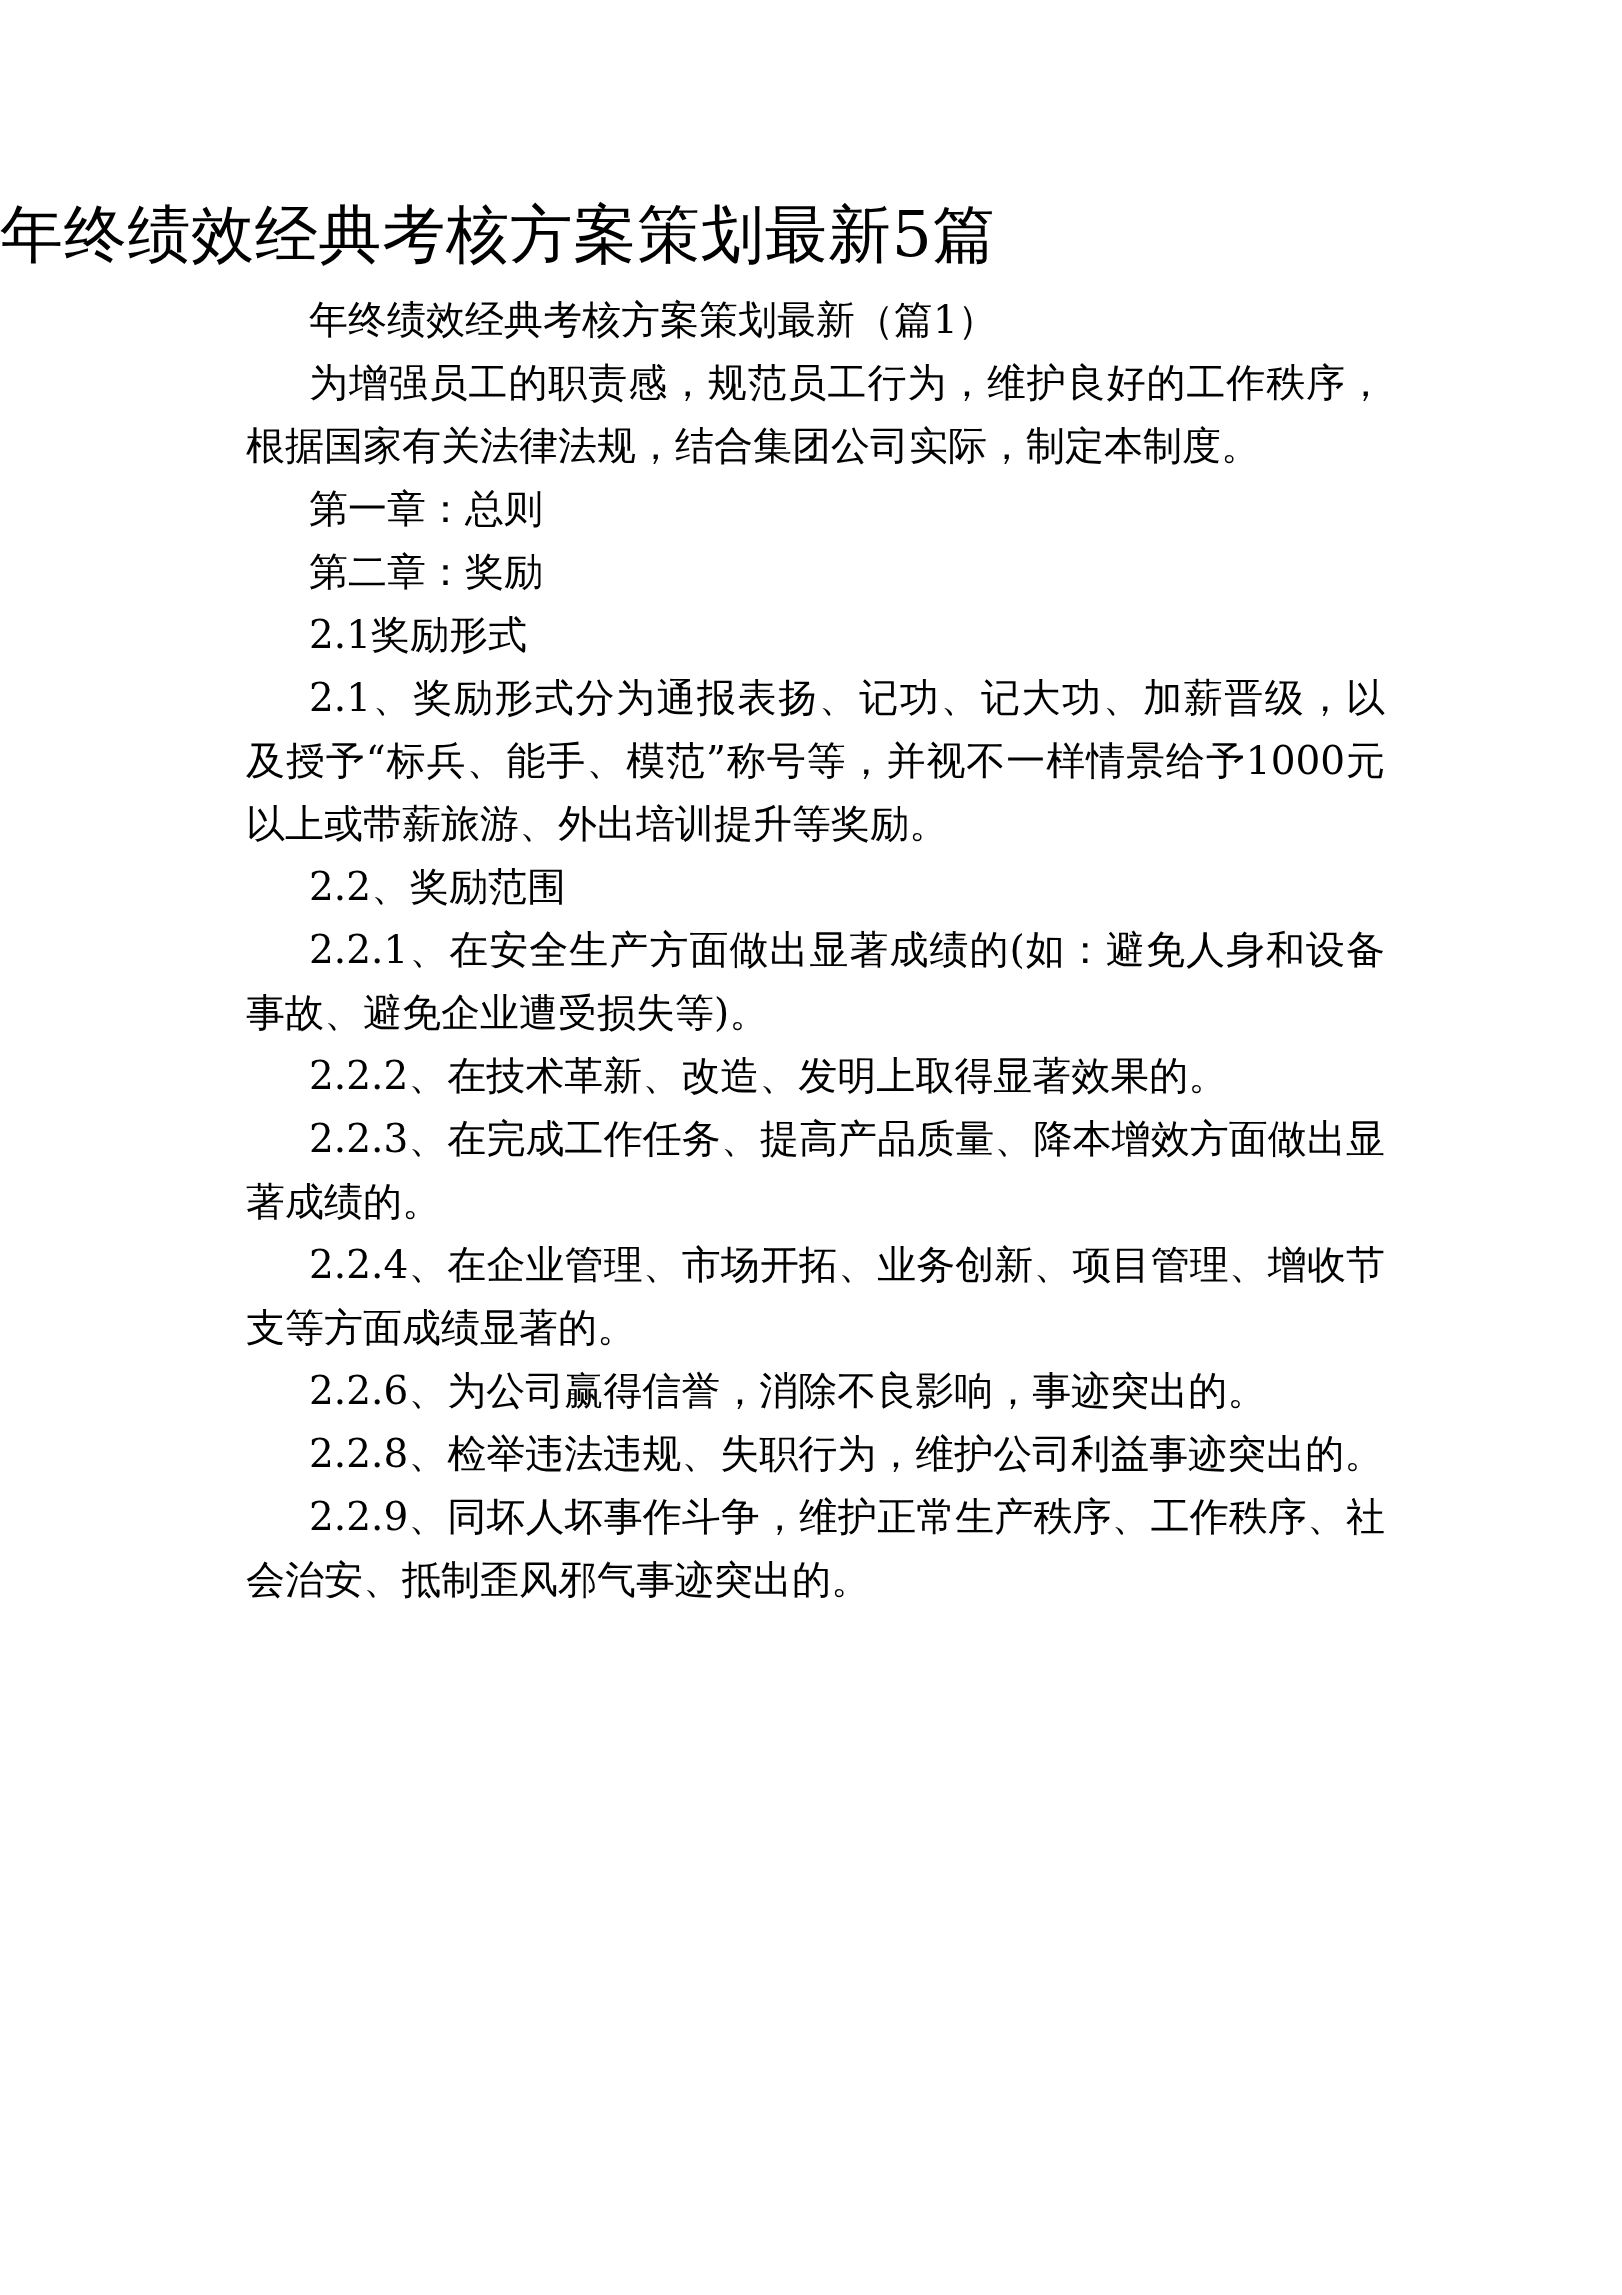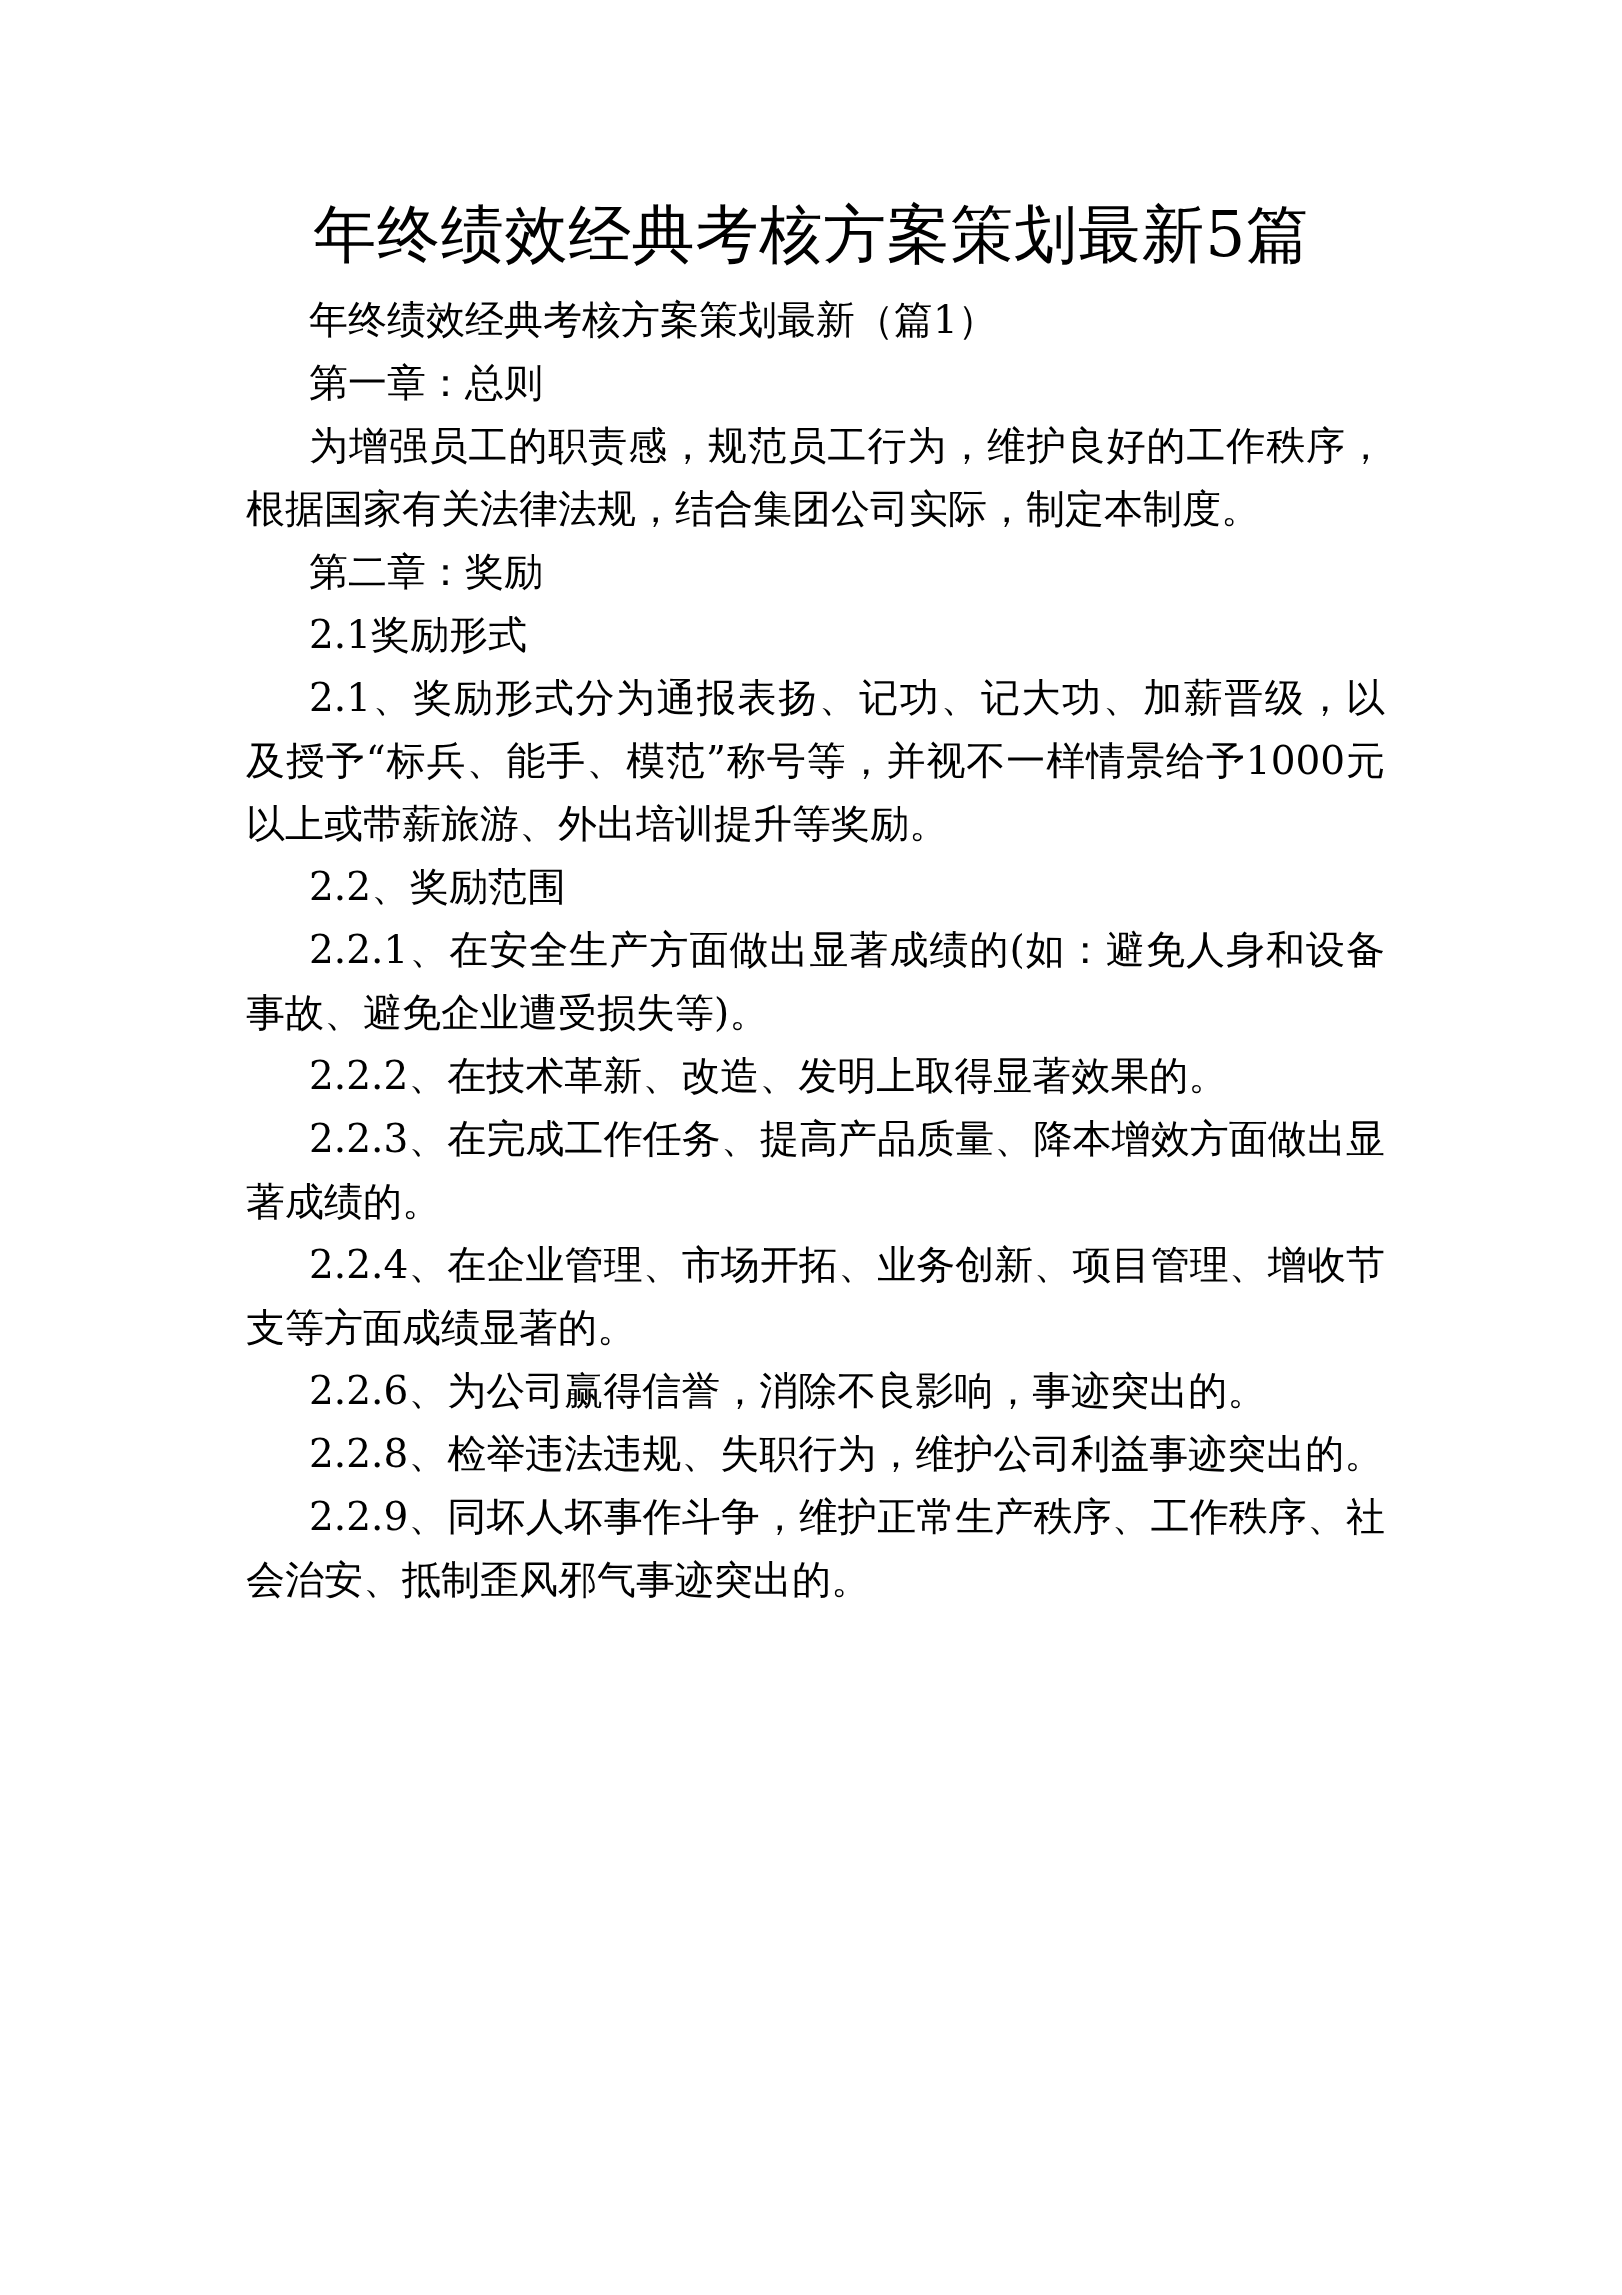--- a/index.html
+++ b/index.html
@@ -20,21 +20,21 @@
       left: 0; top: 0;
       width: 1623px;
       height: 2295px;
       background: #ffffff;
     }
     .title {
       position: absolute;
       left: 0;
       width: 1623px;
       top: 195px;
-      text-align: center;
+      text-align: left;
       font-size: 63px;
       line-height: 79px;
       font-weight: normal;
       letter-spacing: 0.7px;
       margin: 0;
     }
     .body {
       position: absolute;
       left: 246px;
       top: 288px;
@@ -51,22 +51,22 @@
     }
   </style>
 </head>
 <body>
 
 <div class="page">
   <h1 class="title">年终绩效经典考核方案策划最新5篇</h1>
 
   <div class="body">
     <p class="para">年终绩效经典考核方案策划最新（篇1）</p>
+    <p class="para">为增强员工的职责感，规范员工行为，维护良好的工作秩序，根据国家有关法律法规，结合集团公司实际，制定本制度。</p>
     <p class="para">第一章：总则</p>
-    <p class="para">为增强员工的职责感，规范员工行为，维护良好的工作秩序，根据国家有关法律法规，结合集团公司实际，制定本制度。</p>
     <p class="para">第二章：奖励</p>
     <p class="para">2.1奖励形式</p>
     <p class="para">2.1、奖励形式分为通报表扬、记功、记大功、加薪晋级，以及授予“标兵、能手、模范”称号等，并视不一样情景给予1000元以上或带薪旅游、外出培训提升等奖励。</p>
     <p class="para">2.2、奖励范围</p>
     <p class="para">2.2.1、在安全生产方面做出显著成绩的(如：避免人身和设备事故、避免企业遭受损失等)。</p>
     <p class="para">2.2.2、在技术革新、改造、发明上取得显著效果的。</p>
     <p class="para">2.2.3、在完成工作任务、提高产品质量、降本增效方面做出显著成绩的。</p>
     <p class="para">2.2.4、在企业管理、市场开拓、业务创新、项目管理、增收节支等方面成绩显著的。</p>
     <p class="para">2.2.6、为公司赢得信誉，消除不良影响，事迹突出的。</p>
     <p class="para">2.2.8、检举违法违规、失职行为，维护公司利益事迹突出的。</p>

